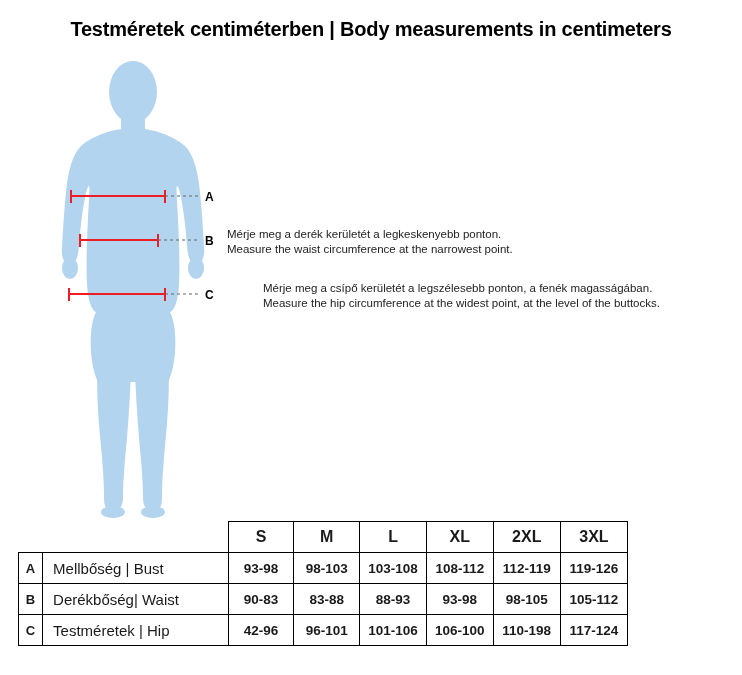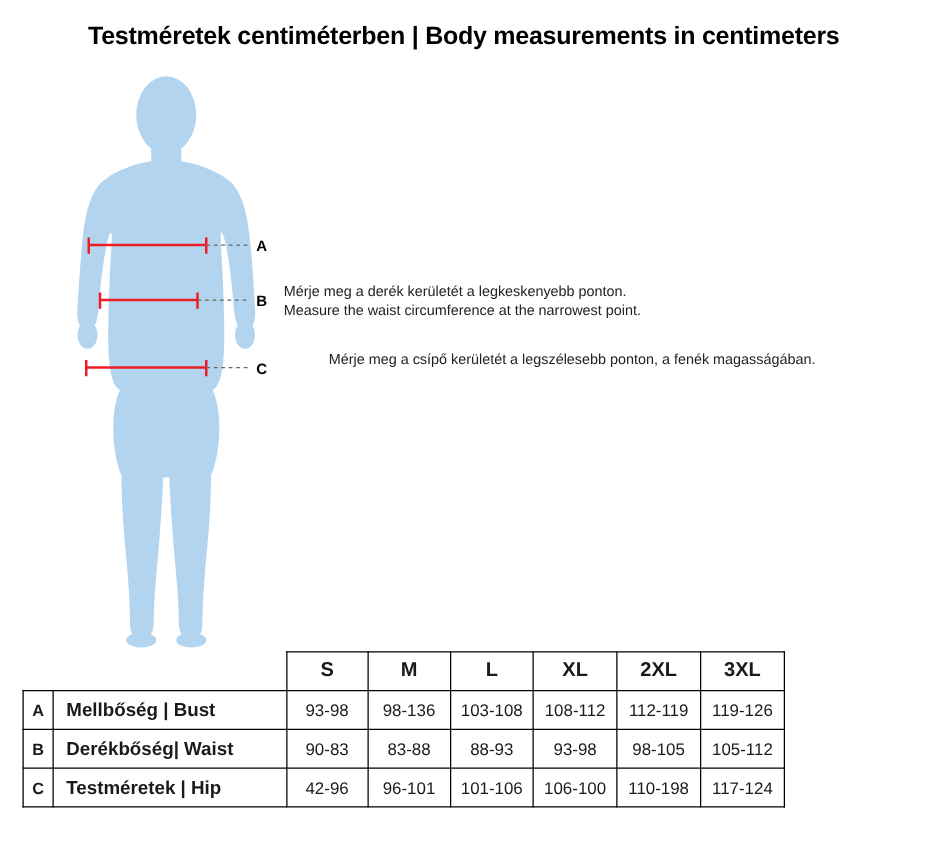--- a/index.html
+++ b/index.html
@@ -82,26 +82,26 @@
   #size-table td.letter-cell {
     width: 26px;
     font-size: 13px;
     font-weight: bold;
   }
   #size-table td.name-cell {
     width: 194px;
     text-align: left;
     padding-left: 10px;
     font-size: 15px;
-    font-weight: bold;
+    font-weight: normal;
   }
   #size-table td.val-cell {
     width: 74px;
     font-size: 13.5px;
-    font-weight: normal;
+    font-weight: bold;
   }
 </style>
 </head>
 <body>
 
 <div id="page">
 
   <div id="title">Testméretek centiméterben | Body measurements in centimeters</div>
 
   <div id="figure">
@@ -191,41 +191,42 @@
   <div class="letter-label" style="left:205px; top:288px;">C</div>
 
   <div class="callout" style="left:227px; top:183px;">
   </div>
   <div class="callout" style="left:227px; top:227px;">
     <span class="hu">Mérje meg a derék kerületét a legkeskenyebb ponton.</span>
     <span class="en">Measure the waist circumference at the narrowest point.</span>
   </div>
   <div class="callout" style="left:227px; top:281px;margin-left:36px;">
     <span class="hu">Mérje meg a csípő kerületét a legszélesebb ponton, a fenék magasságában.</span>
+    <span class="en">Measure the hip circumference at the widest point, at the level of the buttocks.</span>
   </div>
 
   <table id="size-table">
     <thead>
       <tr>
         <th class="blank-cell"></th>
         <th class="blank-cell"></th>
         <th class="size-head">S</th>
         <th class="size-head">M</th>
         <th class="size-head">L</th>
         <th class="size-head">XL</th>
         <th class="size-head">2XL</th>
         <th class="size-head">3XL</th>
       </tr>
     </thead>
     <tbody>
       <tr>
         <td class="letter-cell">A</td>
         <td class="name-cell">Mellbőség | Bust</td>
         <td class="val-cell">93-98</td>
-        <td class="val-cell">98-136</td>
+        <td class="val-cell">98-103</td>
         <td class="val-cell">103-108</td>
         <td class="val-cell">108-112</td>
         <td class="val-cell">112-119</td>
         <td class="val-cell">119-126</td>
       </tr>
       <tr>
         <td class="letter-cell">B</td>
         <td class="name-cell">Derékbőség|  Waist</td>
         <td class="val-cell">90-83</td>
         <td class="val-cell">83-88</td>

